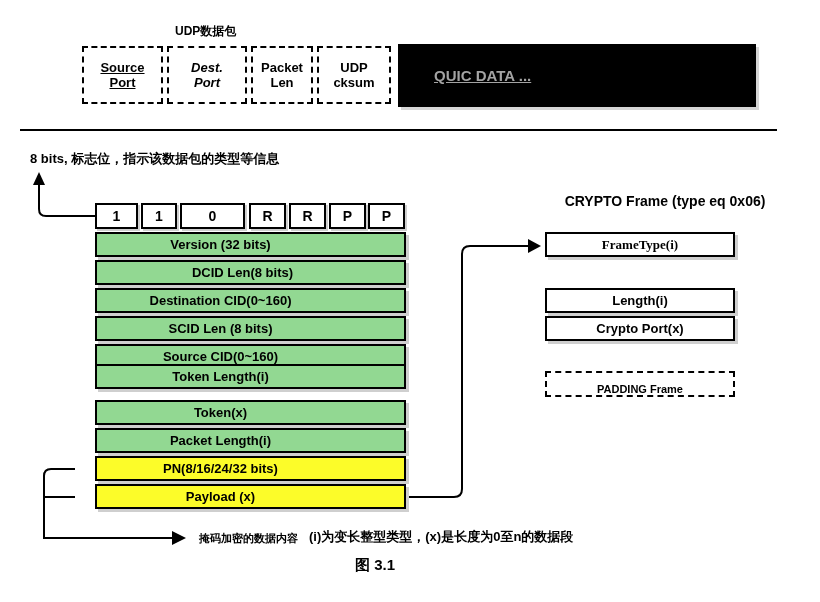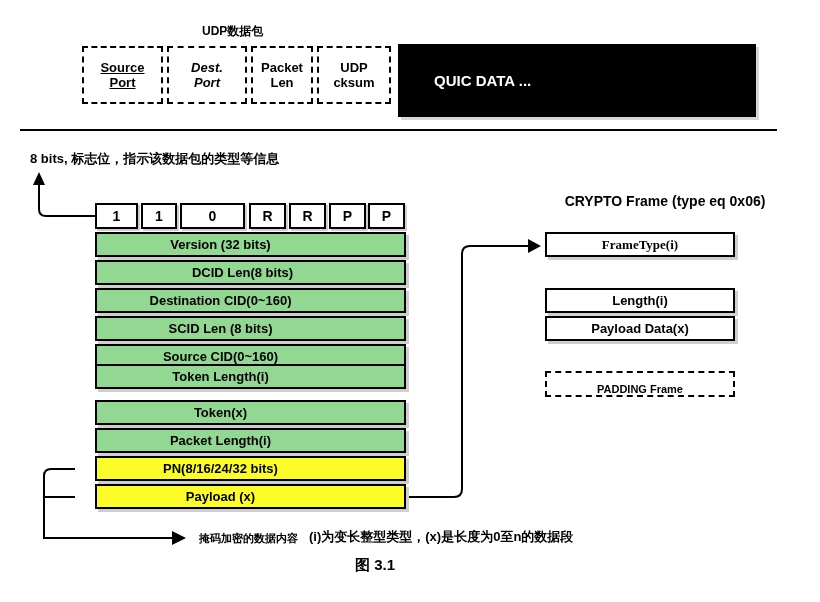--- a/index.html
+++ b/index.html
@@ -7,30 +7,31 @@
   .canvas {
     position:relative; width:820px; height:602px; background:#ffffff;
     font-family:"Liberation Sans","DejaVu Sans",sans-serif;
     font-weight:bold; color:#000;
   }
   .abs { position:absolute; }
   .connector-svg { position:absolute; left:0; top:0; width:820px; height:602px; pointer-events:none; }
   .connector-svg path { stroke:#000; stroke-width:2; fill:none; }
   .connector-svg polygon { fill:#000; stroke:none; }
 
-  .udp-label { left:175px; top:23px; font-size:12px;margin-left:27px; }
+  .udp-label { left:175px; top:23px; font-size:12px; }
   .udp-field {
     top:46px; height:58px; border:2px dashed #000; background:#fff;
     display:flex; flex-direction:column; align-items:center; justify-content:center;
     font-size:13px; line-height:15px; text-align:center;
   }
   .quic-box {
-    left:398px; top:44px; width:358px; height:73px; background:#000; color:#ffffff;
+    left:398px; top:44px; width:358px; height:63px; background:#000; color:#a3a3a3;
     display:flex; align-items:center; padding-left:36px; font-size:15px;
     box-shadow:3px 3px 0 #d6d6d6;
+    text-decoration:underline;
   }
   .divider { left:20px; top:129px; width:757px; height:2px; background:#000; }
   .flag-note { left:30px; top:150px; font-size:13px; }
 
   .bit-cell {
     top:203px; height:26px; background:#fff; border:2px solid #000;
     display:flex; align-items:center; justify-content:center;
     font-size:14px; box-shadow:2px 2px 0 #cfcfcf;
   }
 
@@ -115,21 +116,21 @@
   <div class="abs pkt-row green" style="top:344px;">Source CID(0~160)</div>
   <div class="abs pkt-row green" style="top:364px;">Token Length(i)</div>
   <div class="abs pkt-row green" style="top:400px;">Token(x)</div>
   <div class="abs pkt-row green" style="top:428px;">Packet Length(i)</div>
   <div class="abs pkt-row yellow" style="top:456px;">PN(8/16/24/32 bits)</div>
   <div class="abs pkt-row yellow" style="top:484px;">Payload (x)</div>
 
   <div class="abs crypto-title">CRYPTO Frame (type eq 0x06)</div>
   <div class="abs crypto-row" style="top:232px;font-family:Liberation Serif, serif;">FrameType(i)</div>
   <div class="abs crypto-row" style="top:288px;">Length(i)</div>
-  <div class="abs crypto-row" style="top:316px;">Payload Data(x)</div>
+  <div class="abs crypto-row" style="top:316px;">Crypto Port(x)</div>
 
   <div class="abs padding-box">
     <span>PADDING Frame</span>
   </div>
 
   <div class="abs mask-note">掩码加密的数据内容</div>
   <div class="abs legend-note">(i)为变长整型类型，(x)是长度为0至n的数据段</div>
   <div class="abs figure-caption">图 3.1</div>
 
 </div>

